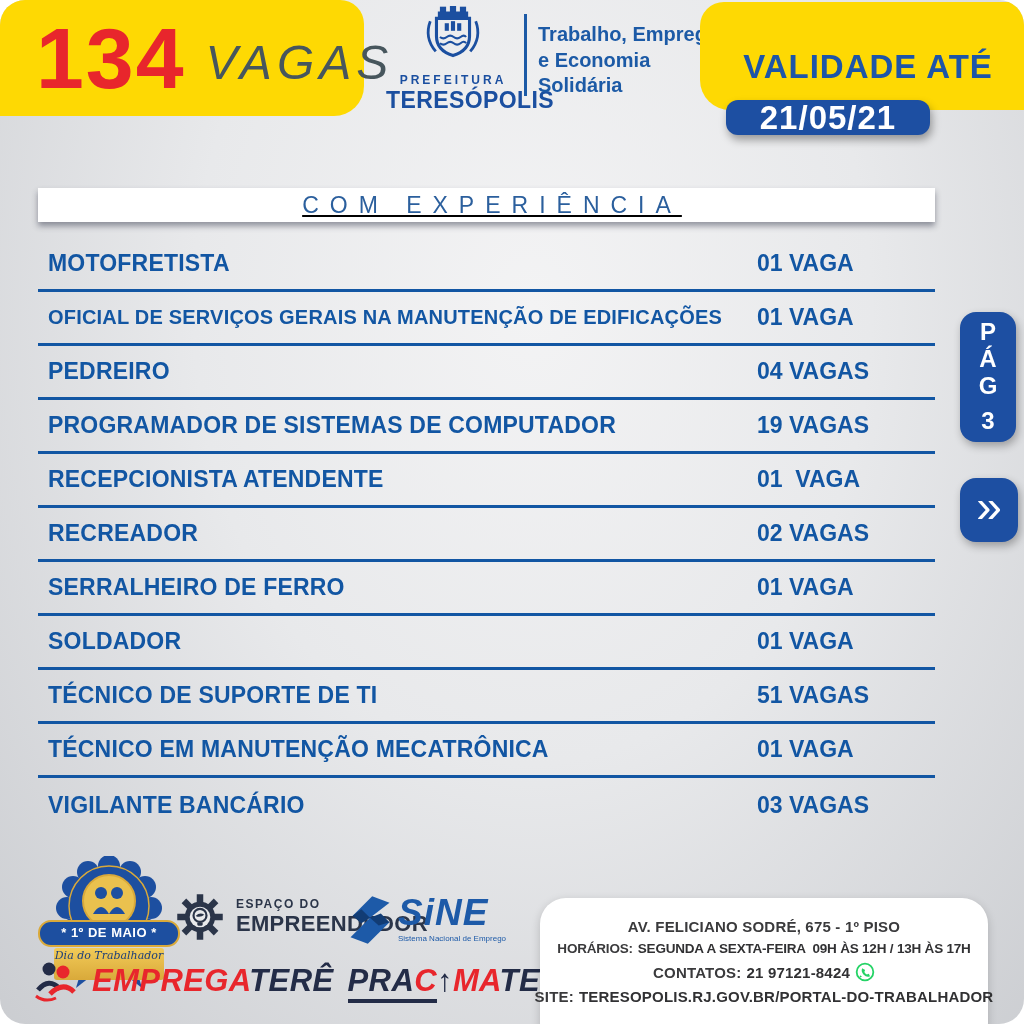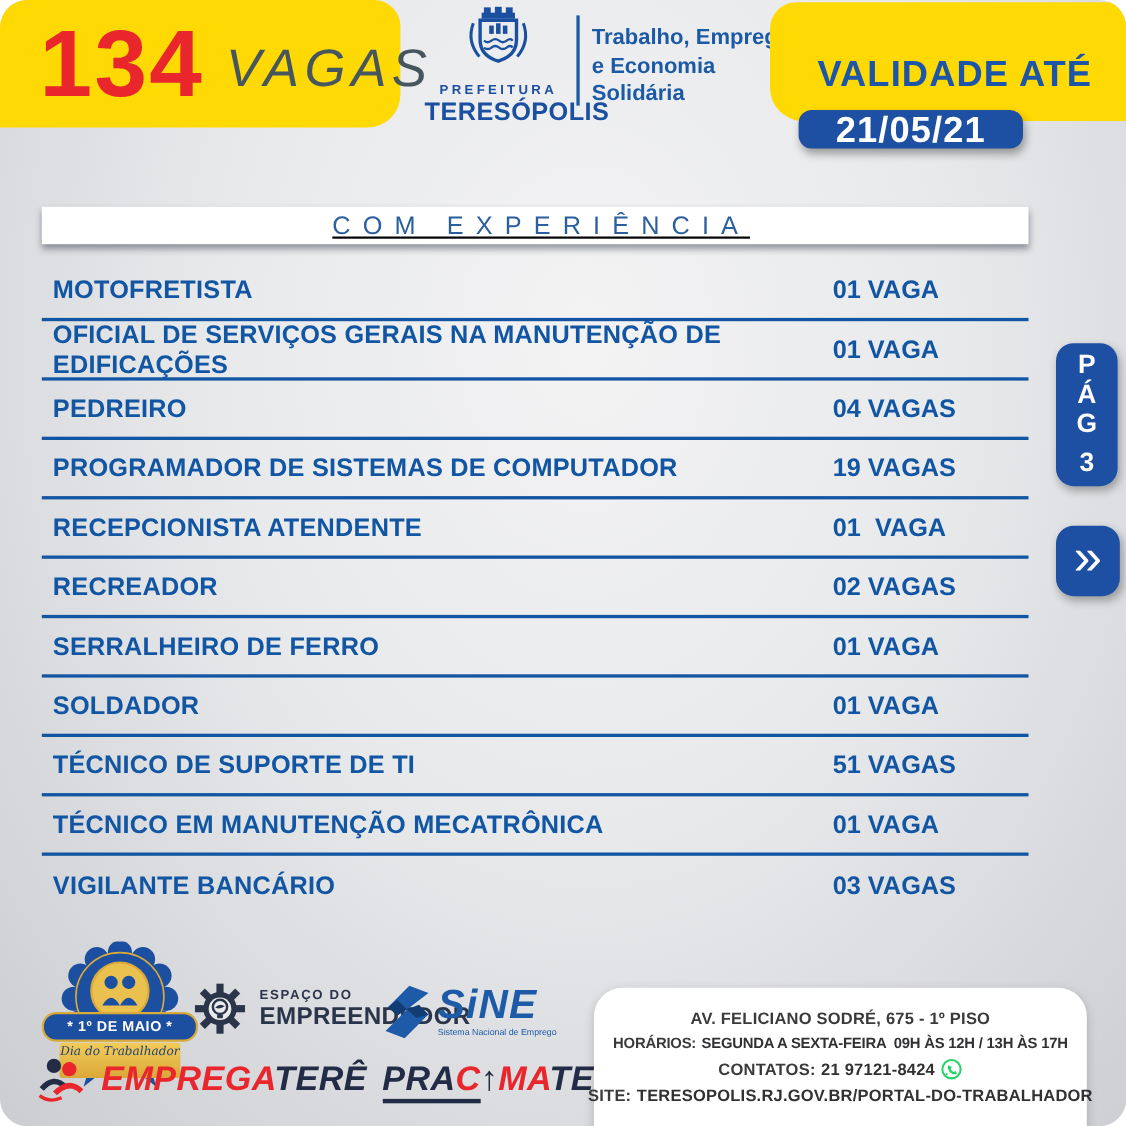--- a/index.html
+++ b/index.html
@@ -32,21 +32,21 @@
   
   .section-bar{position:absolute;left:38px;top:188px;width:897px;height:34px;background:#ffffff;
     box-shadow:0 4px 6px rgba(35,40,60,.45);display:flex;align-items:center;justify-content:center;text-decoration:underline;}
   .section-title{font-size:23px;color:#2b5f9d;letter-spacing:11px;font-weight:400;padding-left:11px;}
   
   .rows{position:absolute;left:38px;top:222px;width:897px;margin-top:16px;}
   .row{height:54px;display:flex;align-items:center;border-bottom:3px solid #1256a3;
     padding-left:10px;box-sizing:border-box;}
   .row:last-child{border-bottom:none;}
   .row-job{flex:1;font-size:23px;font-weight:700;color:#1256a3;letter-spacing:.2px;padding-right:6px;}
-  .row.small .row-job{font-size:23px;}
+  .row.small .row-job{font-size:20px;}
   .row-count{width:178px;flex:none;font-size:23px;font-weight:700;color:#1256a3;white-space:pre;}
   
   .pag-tab{position:absolute;left:960px;top:312px;width:56px;height:130px;background:#1d4fa2;
     border-radius:16px;box-shadow:2px 4px 8px rgba(0,0,0,.3);display:flex;flex-direction:column;
     align-items:center;justify-content:center;color:#fff;font-size:24px;font-weight:600;line-height:1.12;}
   .pag-num{margin-top:9px;}
   .next-tab{position:absolute;left:960px;top:478px;width:58px;height:64px;background:#1d4fa2;
     border-radius:16px;box-shadow:2px 4px 8px rgba(0,0,0,.3);display:flex;align-items:center;
     justify-content:center;color:#fff;font-size:46px;font-weight:400;cursor:pointer;}
   .next-tab span{margin-top:-8px;}

